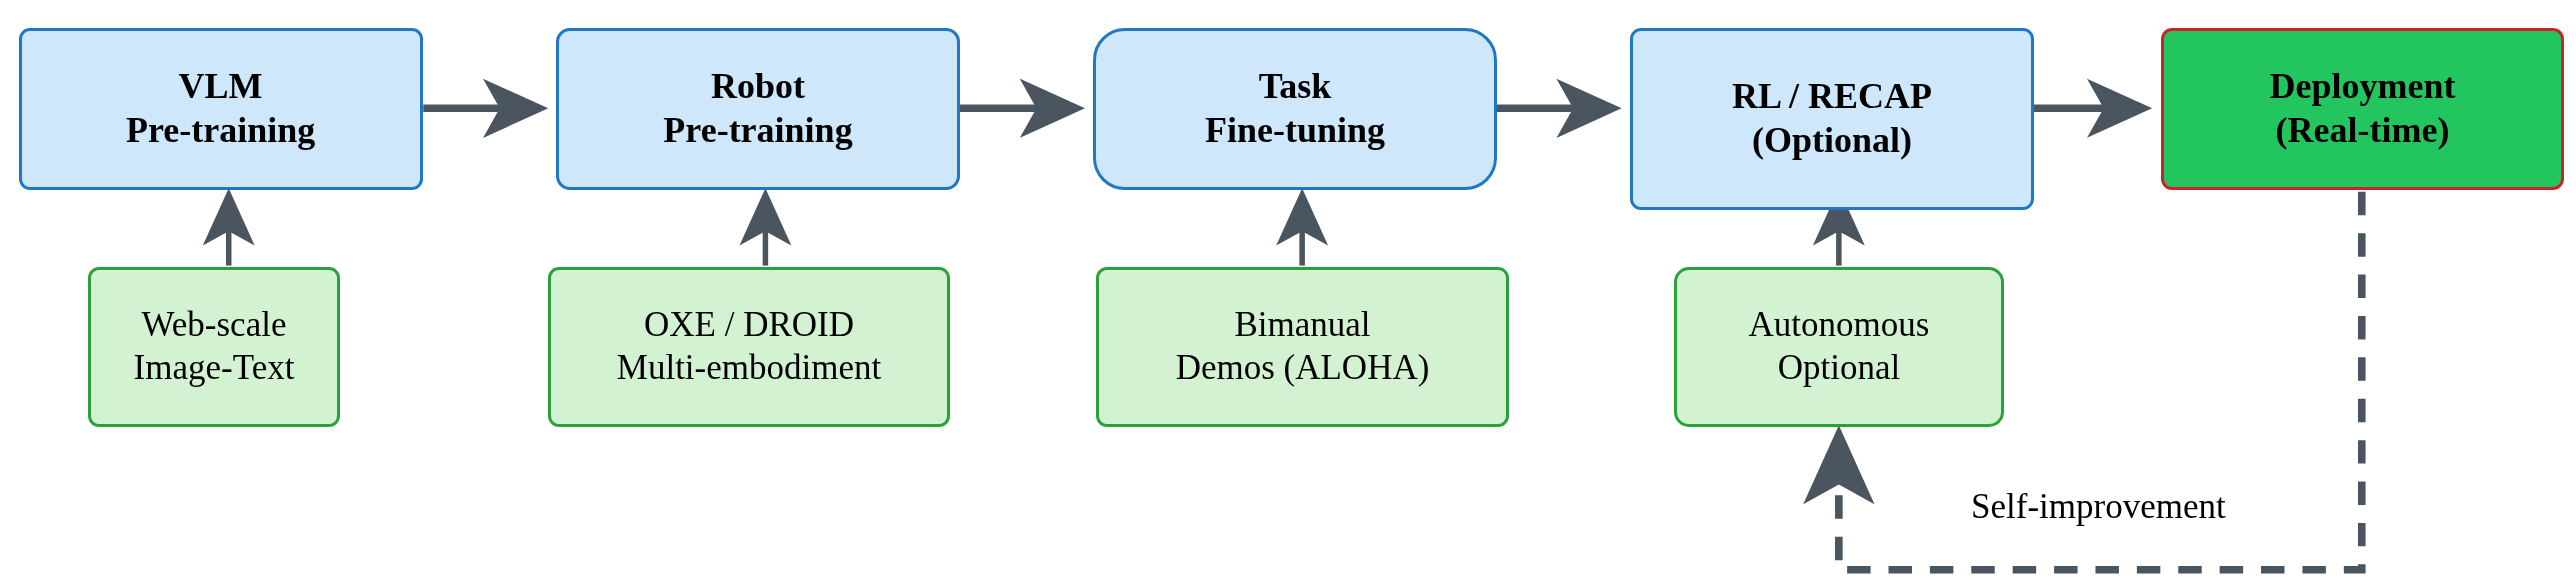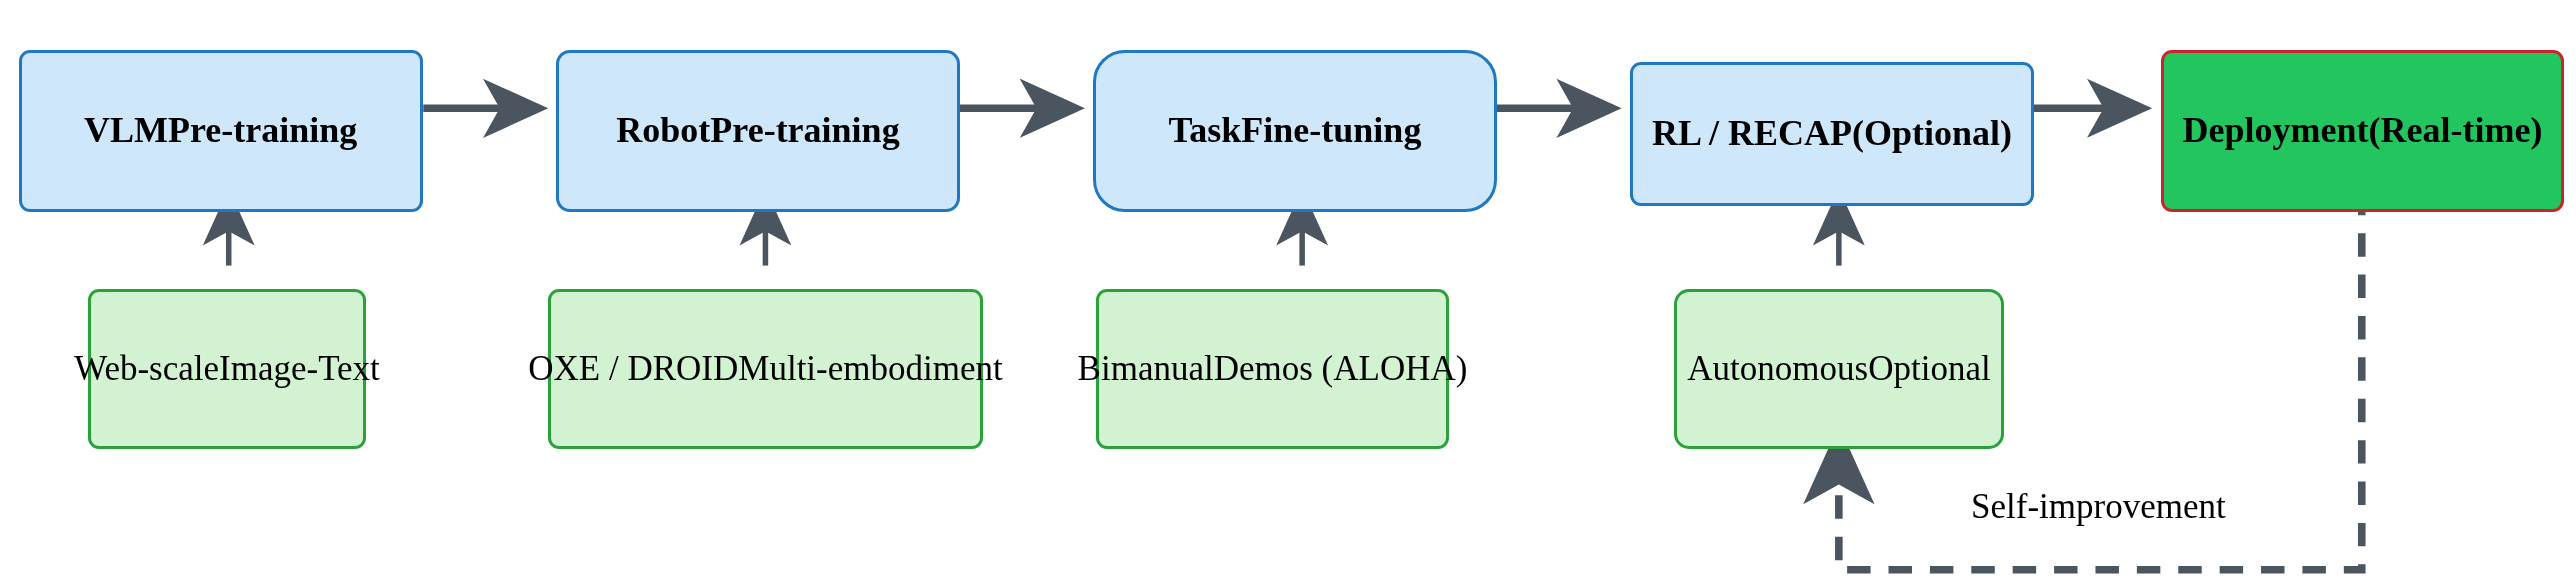--- a/index.html
+++ b/index.html
@@ -8,27 +8,26 @@
     background:#ffffff;
     font-family:"Liberation Serif","DejaVu Serif",serif;
     overflow:hidden;
   }
   #stage{position:relative;width:2576px;height:585px;}
   svg.wires{position:absolute;left:0;top:0;width:2576px;height:585px;pointer-events:none;}
 
   .node{
     position:absolute;
     box-sizing:border-box;
-    display:flex;flex-direction:row;
+    display:flex;flex-direction:column;
     align-items:center;justify-content:center;
     border-radius:11px;
     text-align:center;
     line-height:1.22;
     z-index:2;
-    margin-top:22px;
   }
   .node .ln{display:block;white-space:nowrap;}
 
   .stage-node{
     background:#cfe7fb;
     border:3.5px solid #1f78c1;
     font-weight:bold;
     font-size:36px;
     color:#000;
   }
@@ -96,41 +95,41 @@
   <div class="node stage-node" style="left:556px;top:28px;width:404px;height:162px;border-radius:14px;">
     <span class="ln">Robot</span>
     <span class="ln">Pre-training</span>
   </div>
 
   <div class="node stage-node" style="left:1093px;top:28px;width:404px;height:162px;border-radius:32px;">
     <span class="ln">Task</span>
     <span class="ln">Fine-tuning</span>
   </div>
 
-  <div class="node stage-node" style="left:1630px;top:40px;width:404px;height:144px;border-radius:11px;">
+  <div class="node stage-node" style="left:1630px;top:28px;width:404px;height:182px;border-radius:11px;">
     <span class="ln">RL / RECAP</span>
     <span class="ln">(Optional)</span>
   </div>
 
   <div class="node deploy-node" style="left:2161px;top:28px;width:403px;height:162px;">
     <span class="ln">Deployment</span>
     <span class="ln">(Real-time)</span>
   </div>
 
-  <div class="node data-node" style="left:88px;top:267px;width:278px;height:160px;align-items:center;">
+  <div class="node data-node" style="left:88px;top:267px;width:252px;height:160px;align-items:center;">
     <span class="ln">Web-scale</span>
     <span class="ln">Image-Text</span>
   </div>
 
-  <div class="node data-node" style="left:548px;top:267px;width:435px;height:160px;">
+  <div class="node data-node" style="left:548px;top:267px;width:402px;height:160px;">
     <span class="ln">OXE / DROID</span>
     <span class="ln">Multi-embodiment</span>
   </div>
 
-  <div class="node data-node" style="left:1096px;top:267px;width:353px;height:160px;">
+  <div class="node data-node" style="left:1096px;top:267px;width:413px;height:160px;">
     <span class="ln">Bimanual</span>
     <span class="ln">Demos (ALOHA)</span>
   </div>
 
   <div class="node data-node" style="left:1674px;top:267px;width:330px;height:160px;border-radius:15px;">
     <span class="ln">Autonomous</span>
     <span class="ln">Optional</span>
   </div>
 
   <div class="loop-label" style="left:1924px;top:487px;">Self-improvement</div>

